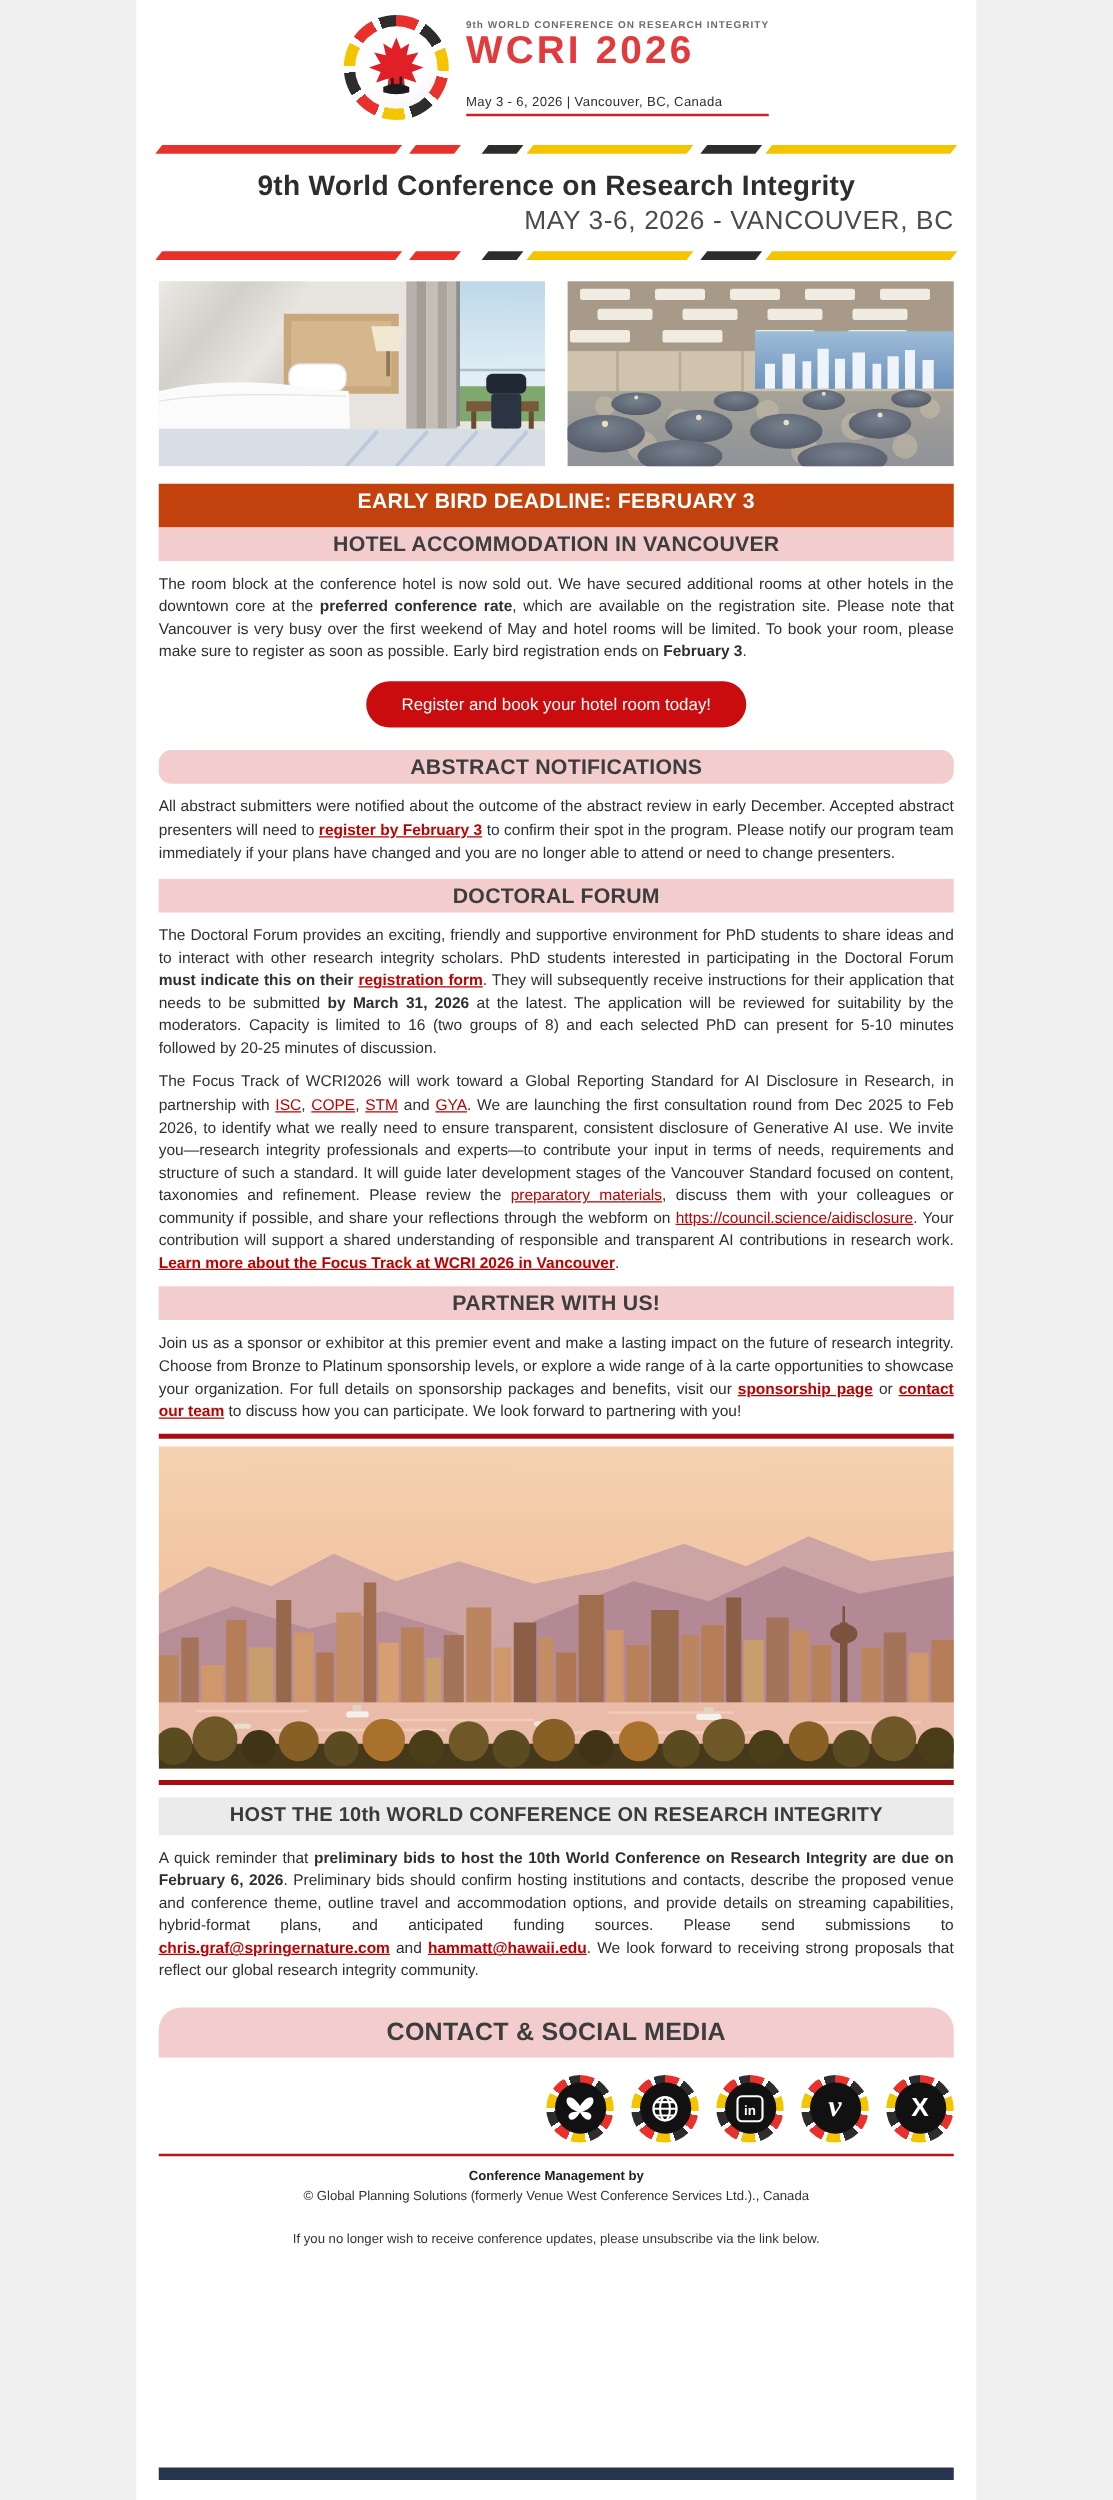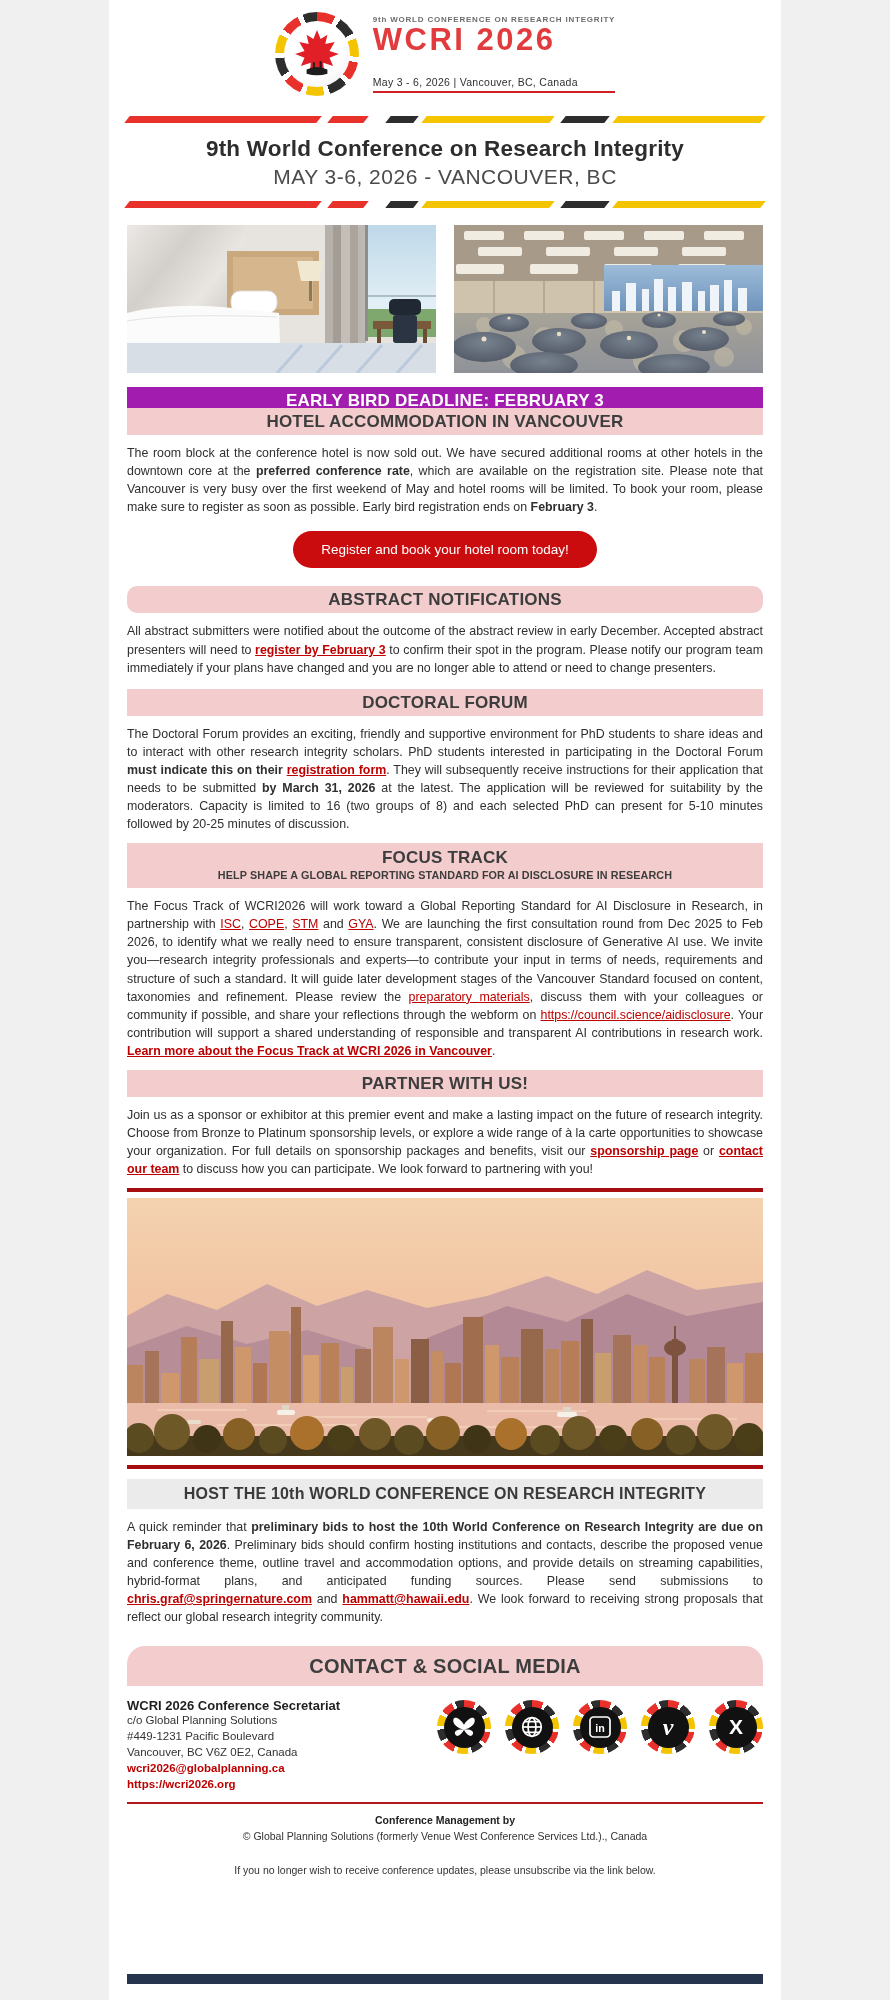--- a/index.html
+++ b/index.html
@@ -25,29 +25,29 @@
 
   
   .dashes{display:flex;height:7px;}
   .dashes i{display:block;height:100%;}
   .dashes .dr{background:#e8312a;transform:skewX(-38deg);}
   .dashes .db{background:#2d2d2d;transform:skewX(-38deg);}
   .dashes .dy{background:#f5c400;transform:skewX(-38deg);}
   .dashes .gp{background:transparent;}
 
   h1{font-size:22.5px;color:#2d2d2d;text-align:center;margin:13px 0 0;letter-spacing:.2px;}
-  .subtitle{font-size:21px;color:#4b4b4b;text-align:center;margin-top:3px;letter-spacing:.5px;}
+  .subtitle{font-size:21px;color:#4b4b4b;text-align:right;margin-top:3px;letter-spacing:.5px;}
 
   
   .photo-row{display:flex;gap:18px;margin-top:17px;}
   .photo-row svg{display:block;}
 
   
   .banner{text-align:center;font-weight:bold;font-size:17px;letter-spacing:.2px;}
-  .banner.red{background:#a21caf;color:#ffffff;height:21px;line-height:27px;margin-top:14px;}
+  .banner.red{background:#c2410c;color:#ffffff;height:35px;line-height:27px;margin-top:14px;}
   .banner.pink{background:#f3cdcd;color:#3d3d3d;height:27px;line-height:27px;}
   .banner.gray{background:#ebebeb;color:#3a3a3a;height:30px;line-height:30px;font-size:16px;}
   .banner.focus{background:#f3cdcd;color:#3d3d3d;height:auto;padding:4px 0 6px;line-height:1.25;}
   .banner .sub{font-size:10.8px;letter-spacing:.1px;}
   .banner.contact{background:#f3cdcd;color:#3d3d3d;height:40px;line-height:40px;font-size:20px;
                   border-radius:18px 18px 0 0;}
   .mt10{margin-top:10px;} .mt12{margin-top:12px;}
   .mt18{margin-top:18px;border-radius:10px;} .mt20{margin-top:20px;}
 
   
@@ -282,24 +282,20 @@
   <div class="banner pink">HOTEL ACCOMMODATION IN VANCOUVER</div>
   <p class="body"><span>The room block at the conference hotel is now sold out. We have secured additional rooms at other hotels in the downtown core at the </span><span class="seg-b">preferred conference rate</span><span>, which are available on the registration site. Please note that Vancouver is very busy over the first weekend of May and hotel rooms will be limited. To book your room, please make sure to register as soon as possible. Early bird registration ends on </span><span class="seg-b">February 3</span><span>.</span></p>
   <a href="#" class="pill red-pill">Register and book your hotel room today!</a>
 
   <div class="banner pink mt18">ABSTRACT NOTIFICATIONS</div>
   <p class="body"><span>All abstract submitters were notified about the outcome of the abstract review in early December. Accepted abstract presenters will need to </span><a href="#" class="seg-bl">register by February 3</a><span> to confirm their spot in the program. Please notify our program team immediately if your plans have changed and you are no longer able to attend or need to change presenters.</span></p>
 
   <div class="banner pink mt12">DOCTORAL FORUM</div>
   <p class="body"><span>The Doctoral Forum provides an exciting, friendly and supportive environment for PhD students to share ideas and to interact with other research integrity scholars. PhD students interested in participating in the Doctoral Forum </span><span class="seg-b">must indicate this on their </span><a href="#" class="seg-bl">registration form</a><span>. They will subsequently receive instructions for their application that needs to be submitted </span><span class="seg-b">by March 31, 2026</span><span> at the latest. The application will be reviewed for suitability by the moderators. Capacity is limited to 16 (two groups of 8) and each selected PhD can present for 5-10 minutes followed by 20-25 minutes of discussion.</span></p>
 
-  <div class="banner focus mt10">
-    <div>FOCUS TRACK</div>
-    <div class="sub">HELP SHAPE A GLOBAL REPORTING STANDARD FOR AI DISCLOSURE IN RESEARCH</div>
-  </div>
   <p class="body"><span>The Focus Track of WCRI2026 will work toward a Global Reporting Standard for AI Disclosure in Research, in partnership with </span><a href="#" class="seg-l">ISC</a><span>, </span><a href="#" class="seg-l">COPE</a><span>, </span><a href="#" class="seg-l">STM</a><span> and </span><a href="#" class="seg-l">GYA</a><span>. We are launching the first consultation round from Dec 2025 to Feb 2026, to identify what we really need to ensure transparent, consistent disclosure of Generative AI use. We invite you—research integrity professionals and experts—to contribute your input in terms of needs, requirements and structure of such a standard. It will guide later development stages of the Vancouver Standard focused on content, taxonomies and refinement. Please review the </span><a href="#" class="seg-l">preparatory materials</a><span>, discuss them with your colleagues or community if possible, and share your reflections through the webform on </span><a href="#" class="seg-l">https://council.science/aidisclosure</a><span>. Your contribution will support a shared understanding of responsible and transparent AI contributions in research work. </span><a href="#" class="seg-bl">Learn more about the Focus Track at WCRI 2026 in Vancouver</a><span>.</span></p>
 
   <div class="banner pink mt10">PARTNER WITH US!</div>
   <p class="body"><span>Join us as a sponsor or exhibitor at this premier event and make a lasting impact on the future of research integrity. Choose from Bronze to Platinum sponsorship levels, or explore a wide range of à la carte opportunities to showcase your organization. For full details on sponsorship packages and benefits, visit our </span><a href="#" class="seg-bl">sponsorship page</a><span> or </span><a href="#" class="seg-bl">contact our team</a><span> to discuss how you can participate. We look forward to partnering with you!</span></p>
 
   <div class="rule"></div>
 
   <div class="hero">
     <svg width="636" height="258" viewBox="0 0 636 258">
       <defs>
@@ -393,28 +389,20 @@
     </svg>
   </div>
 
   <div class="rule"></div>
 
   <div class="banner gray mt10">HOST THE 10th WORLD CONFERENCE ON RESEARCH INTEGRITY</div>
   <p class="body"><span>A quick reminder that </span><span class="seg-b">preliminary bids to host the 10th World Conference on Research Integrity are due on February 6, 2026</span><span>. Preliminary bids should confirm hosting institutions and contacts, describe the proposed venue and conference theme, outline travel and accommodation options, and provide details on streaming capabilities, hybrid-format plans, and anticipated funding sources. Please send submissions to </span><a href="#" class="seg-bl">chris.graf@springernature.com</a><span> and </span><a href="#" class="seg-bl">hammatt@hawaii.edu</a><span>. We look forward to receiving strong proposals that reflect our global research integrity community.</span></p>
 
   <div class="banner contact mt20">CONTACT &amp; SOCIAL MEDIA</div>
   <div class="contact-row">
-    <div class="contact-col">
-      <div class="contact-name">WCRI 2026 Conference Secretariat</div>
-      <div class="contact-line">c/o Global Planning Solutions</div>
-      <div class="contact-line">#449-1231 Pacific Boulevard</div>
-      <div class="contact-line">Vancouver, BC V6Z 0E2, Canada</div>
-      <div class="contact-link">wcri2026@globalplanning.ca</div>
-      <div class="contact-link">https://wcri2026.org</div>
-    </div>
     <div class="social-row">
       <div class="sicon">
         <div class="sicon-inner">
           <svg width="30" height="30" viewBox="0 0 42 42">
               <path fill="#ffffff" d="M21 18 C16 9 7 5 6 11 C5 17 12 23 21 25 C12 23 6 27 9 32 C12 36 18 31 21 25 C24 31 30 36 33 32 C36 27 30 23 21 25 C30 23 37 17 36 11 C35 5 26 9 21 18 Z"></path>
             </svg>
         </div>
       </div>
       <div class="sicon">
         <div class="sicon-inner">

